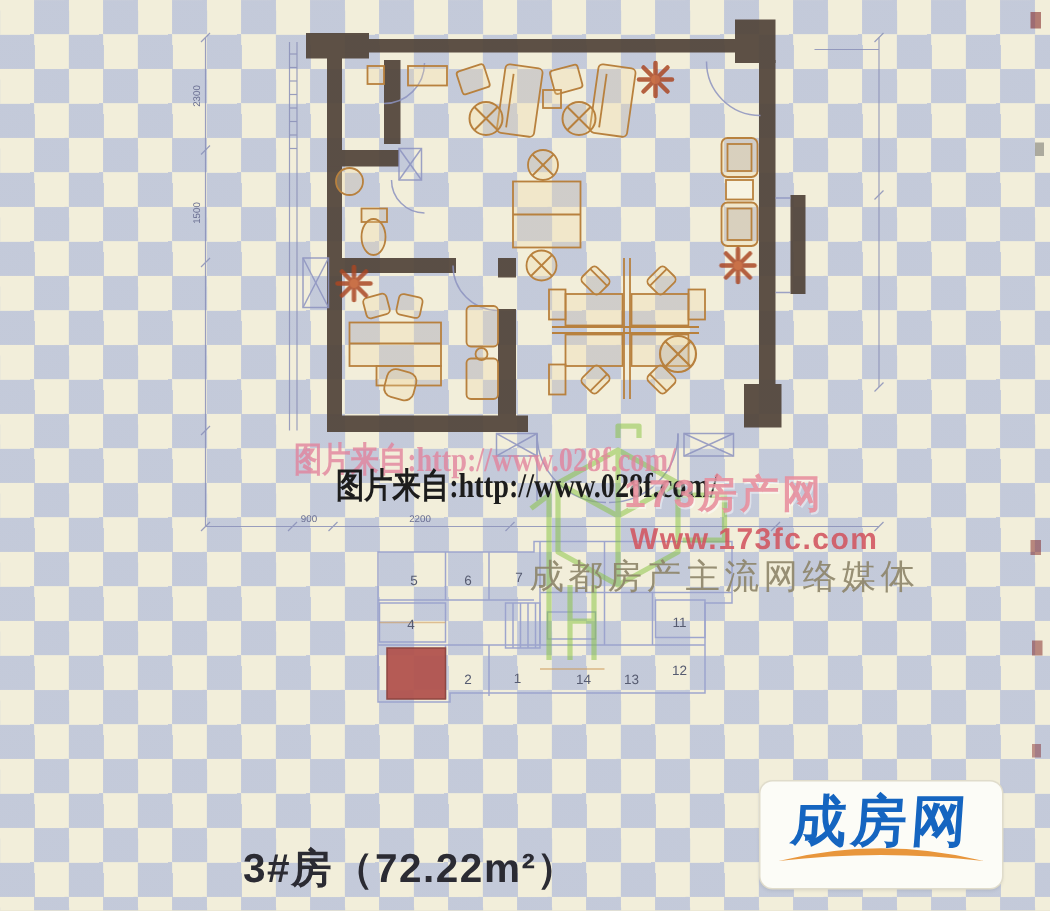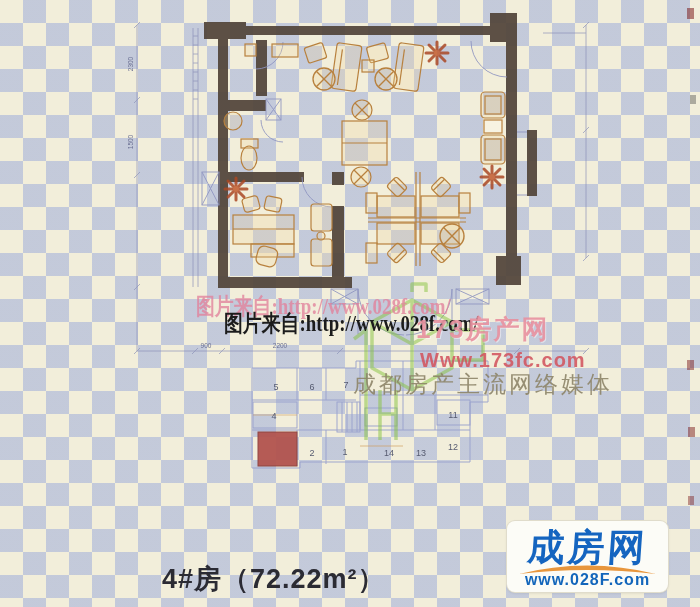--- a/index.html
+++ b/index.html
@@ -282,23 +282,22 @@
     </g>
   </svg>
 
   <div class="wm wm-pink">图片来自:http://www.028f.com/</div>
   <div class="wm wm-black">图片来自:http://www.028f.com/</div>
 
   <div class="lg-name">173房产网</div>
   <div class="lg-url">Www.173fc.com</div>
   <div class="lg-tag">成都房产主流网络媒体</div>
 
-  <div class="caption">4#房（72.22m²）</div>
+  <div class="caption">3#房（72.22m²）</div>
 
   <div class="brand">
     <div class="brand-name">成房网</div>
     <svg class="brand-swoosh" viewBox="0 0 161 16">
       <path d="M12,13 Q80,-4 149,13 Q80,5 12,13 Z" fill="#e8963c"></path>
     </svg>
-    <div class="brand-url">www.028F.com</div>
   </div>
 
 </div>
 
 </body></html>

